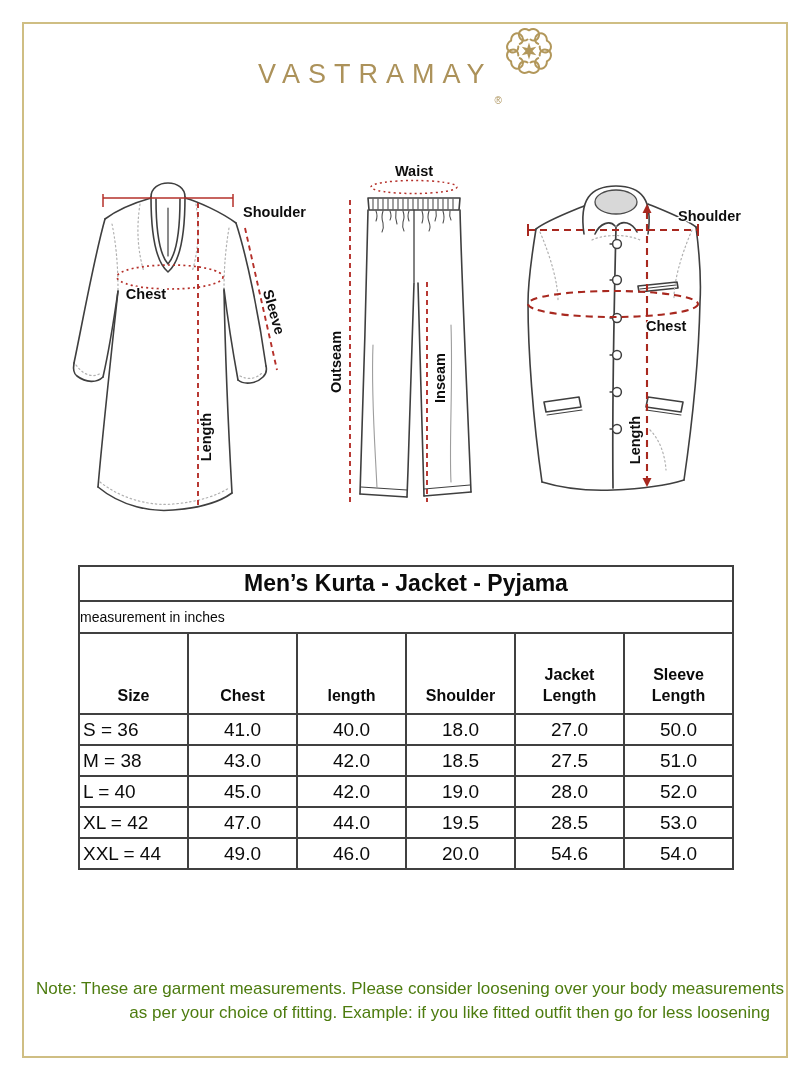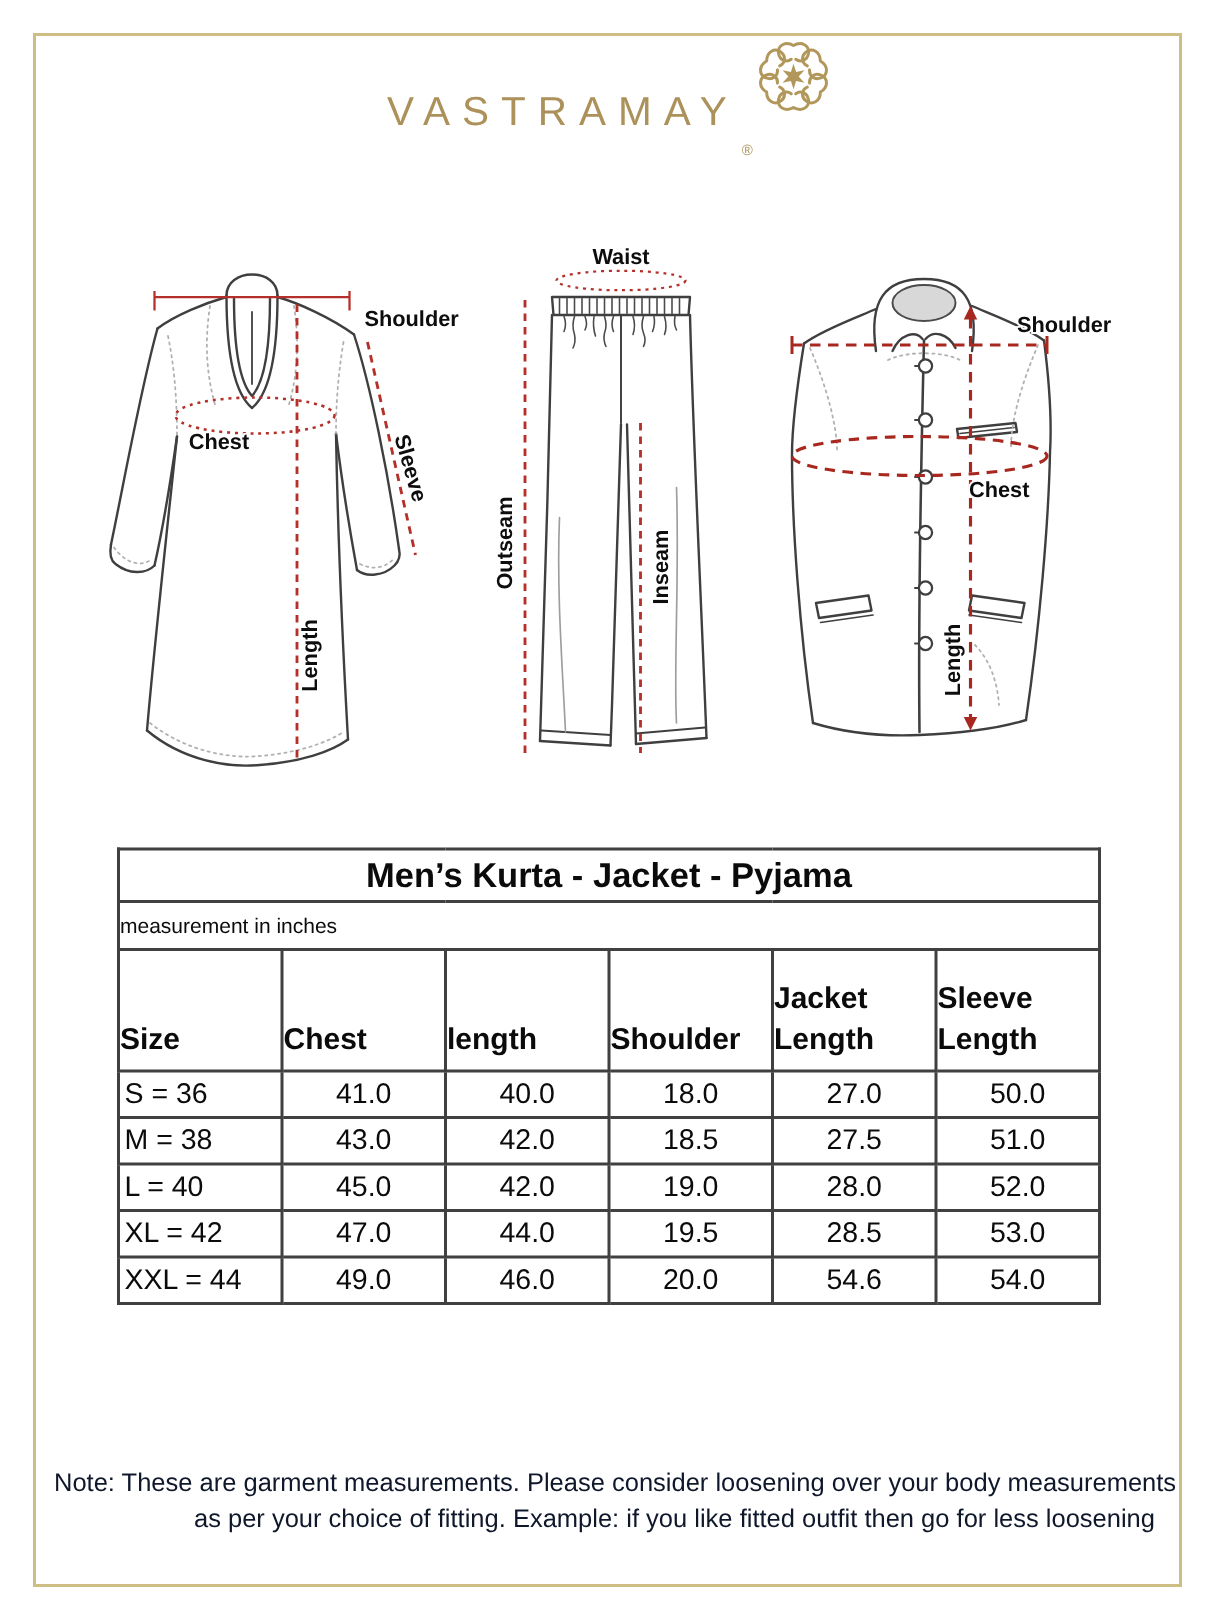--- a/index.html
+++ b/index.html
@@ -36,29 +36,29 @@
   }
   
   table.size-chart{
     position:absolute;left:78px;top:565px;width:656px;
     border-collapse:collapse;table-layout:fixed;
   }
   .size-chart td,.size-chart th{border:2px solid #404040;color:#0b0b0b;padding:0;}
   .size-chart .title-cell{height:33px;font-size:23px;font-weight:700;text-align:center;}
   .size-chart .sub-cell{height:30px;font-size:14px;font-weight:400;text-align:left;}
   .size-chart th.col-h{
-    height:73px;font-size:20px;font-weight:700;text-align:left;
+    height:73px;font-size:16px;font-weight:700;text-align:center;
     vertical-align:bottom;padding-bottom:6px;white-space:pre-line;line-height:1.35;
   }
   .size-chart td.val{height:29px;font-size:19px;font-weight:400;text-align:center;}
   .size-chart td.size-col{text-align:left;padding-left:3px;}
   
   .note{
     position:absolute;left:36px;top:977px;width:734px;text-align:right;
-    font-size:17px;line-height:24px;color:#0f172a;
+    font-size:17px;line-height:24px;color:#4d7c0f;
   }
   .note div{white-space:nowrap;}
 </style>
 </head>
 <body>
 
 <div class="gold-frame"></div>
 
 <div class="logo-row">
   <span class="brand-name">VASTRAMAY</span>

